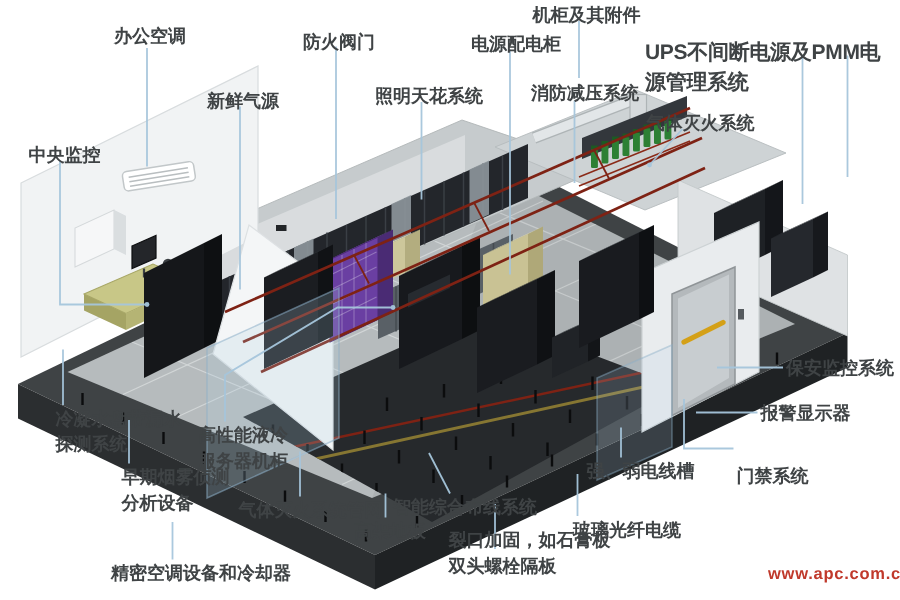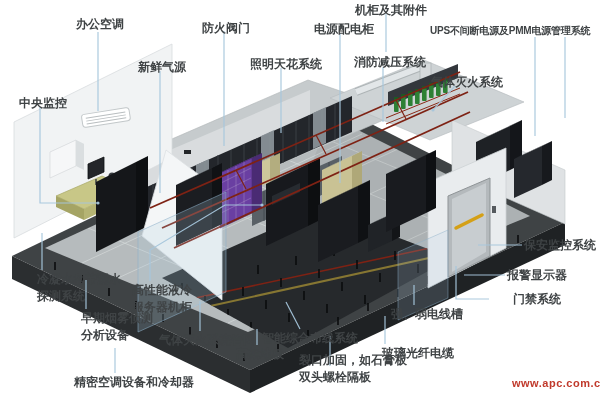--- a/index.html
+++ b/index.html
@@ -7,21 +7,21 @@
     position:relative;width:600px;height:400px;overflow:hidden;background:#ffffff;
     font-family:"Liberation Sans","DejaVu Sans",sans-serif;
   }
   .scene{position:absolute;left:0;top:0;}
   .lbl{
     position:absolute;
     font-size:12px;font-weight:700;line-height:1.45;
     color:var(--label-color,#3f4345);
     white-space:pre-line;letter-spacing:0;
   }
-  .lbl.sm{font-size:10px;letter-spacing:-0.2px;}
+  .lbl.sm{font-size:14px;letter-spacing:-0.2px;}
   .watermark{
     position:absolute;font-size:11px;font-weight:700;
     color:var(--watermark-color,#c0392b);letter-spacing:0.5px;
   }
 </style>
 </head>
 <body>
 
 <div class="stage">
 
@@ -348,21 +348,21 @@
   <div class="lbl" style="left:138px;top:59px;">新鲜气源</div>
   <div class="lbl" style="left:202px;top:20px;">防火阀门</div>
   <div class="lbl" style="left:250px;top:56px;">照明天花系统</div>
   <div class="lbl" style="left:314px;top:21px;">电源配电柜</div>
   <div class="lbl" style="left:355px;top:2px;">机柜及其附件</div>
   <div class="lbl" style="left:354px;top:54px;">消防减压系统</div>
   <div class="lbl sm" style="left:430px;top:24px;">UPS不间断电源及PMM电源管理系统</div>
   <div class="lbl" style="left:431px;top:74px;">气体灭火系统</div>
   <div class="lbl" style="left:524px;top:237px;">保安监控系统</div>
   <div class="lbl" style="left:507px;top:267px;">报警显示器</div>
-  <div class="lbl" style="left:491px;top:291px;margin-left:22px;">门禁系统</div>
+  <div class="lbl" style="left:491px;top:309px;">门禁系统</div>
   <div class="lbl" style="left:391px;top:306px;">强、弱电线槽</div>
   <div class="lbl" style="left:382px;top:345px;font-family:Liberation Serif, serif;">玻璃光纤电缆</div>
   <div class="lbl" style="left:299px;top:352px;">裂口加固，如石膏板
 双头螺栓隔板</div>
   <div class="lbl" style="left:262px;top:330px;">智能综合布线系统</div>
   <div class="lbl" style="left:236px;top:346px;">高架地板</div>
   <div class="lbl" style="left:37px;top:271px;">冷凝水盘带漏水
 探测系统</div>
   <div class="lbl" style="left:159px;top:332px;">气体灭火系统管网</div>
   <div class="lbl" style="left:132px;top:282px;">高性能液冷

